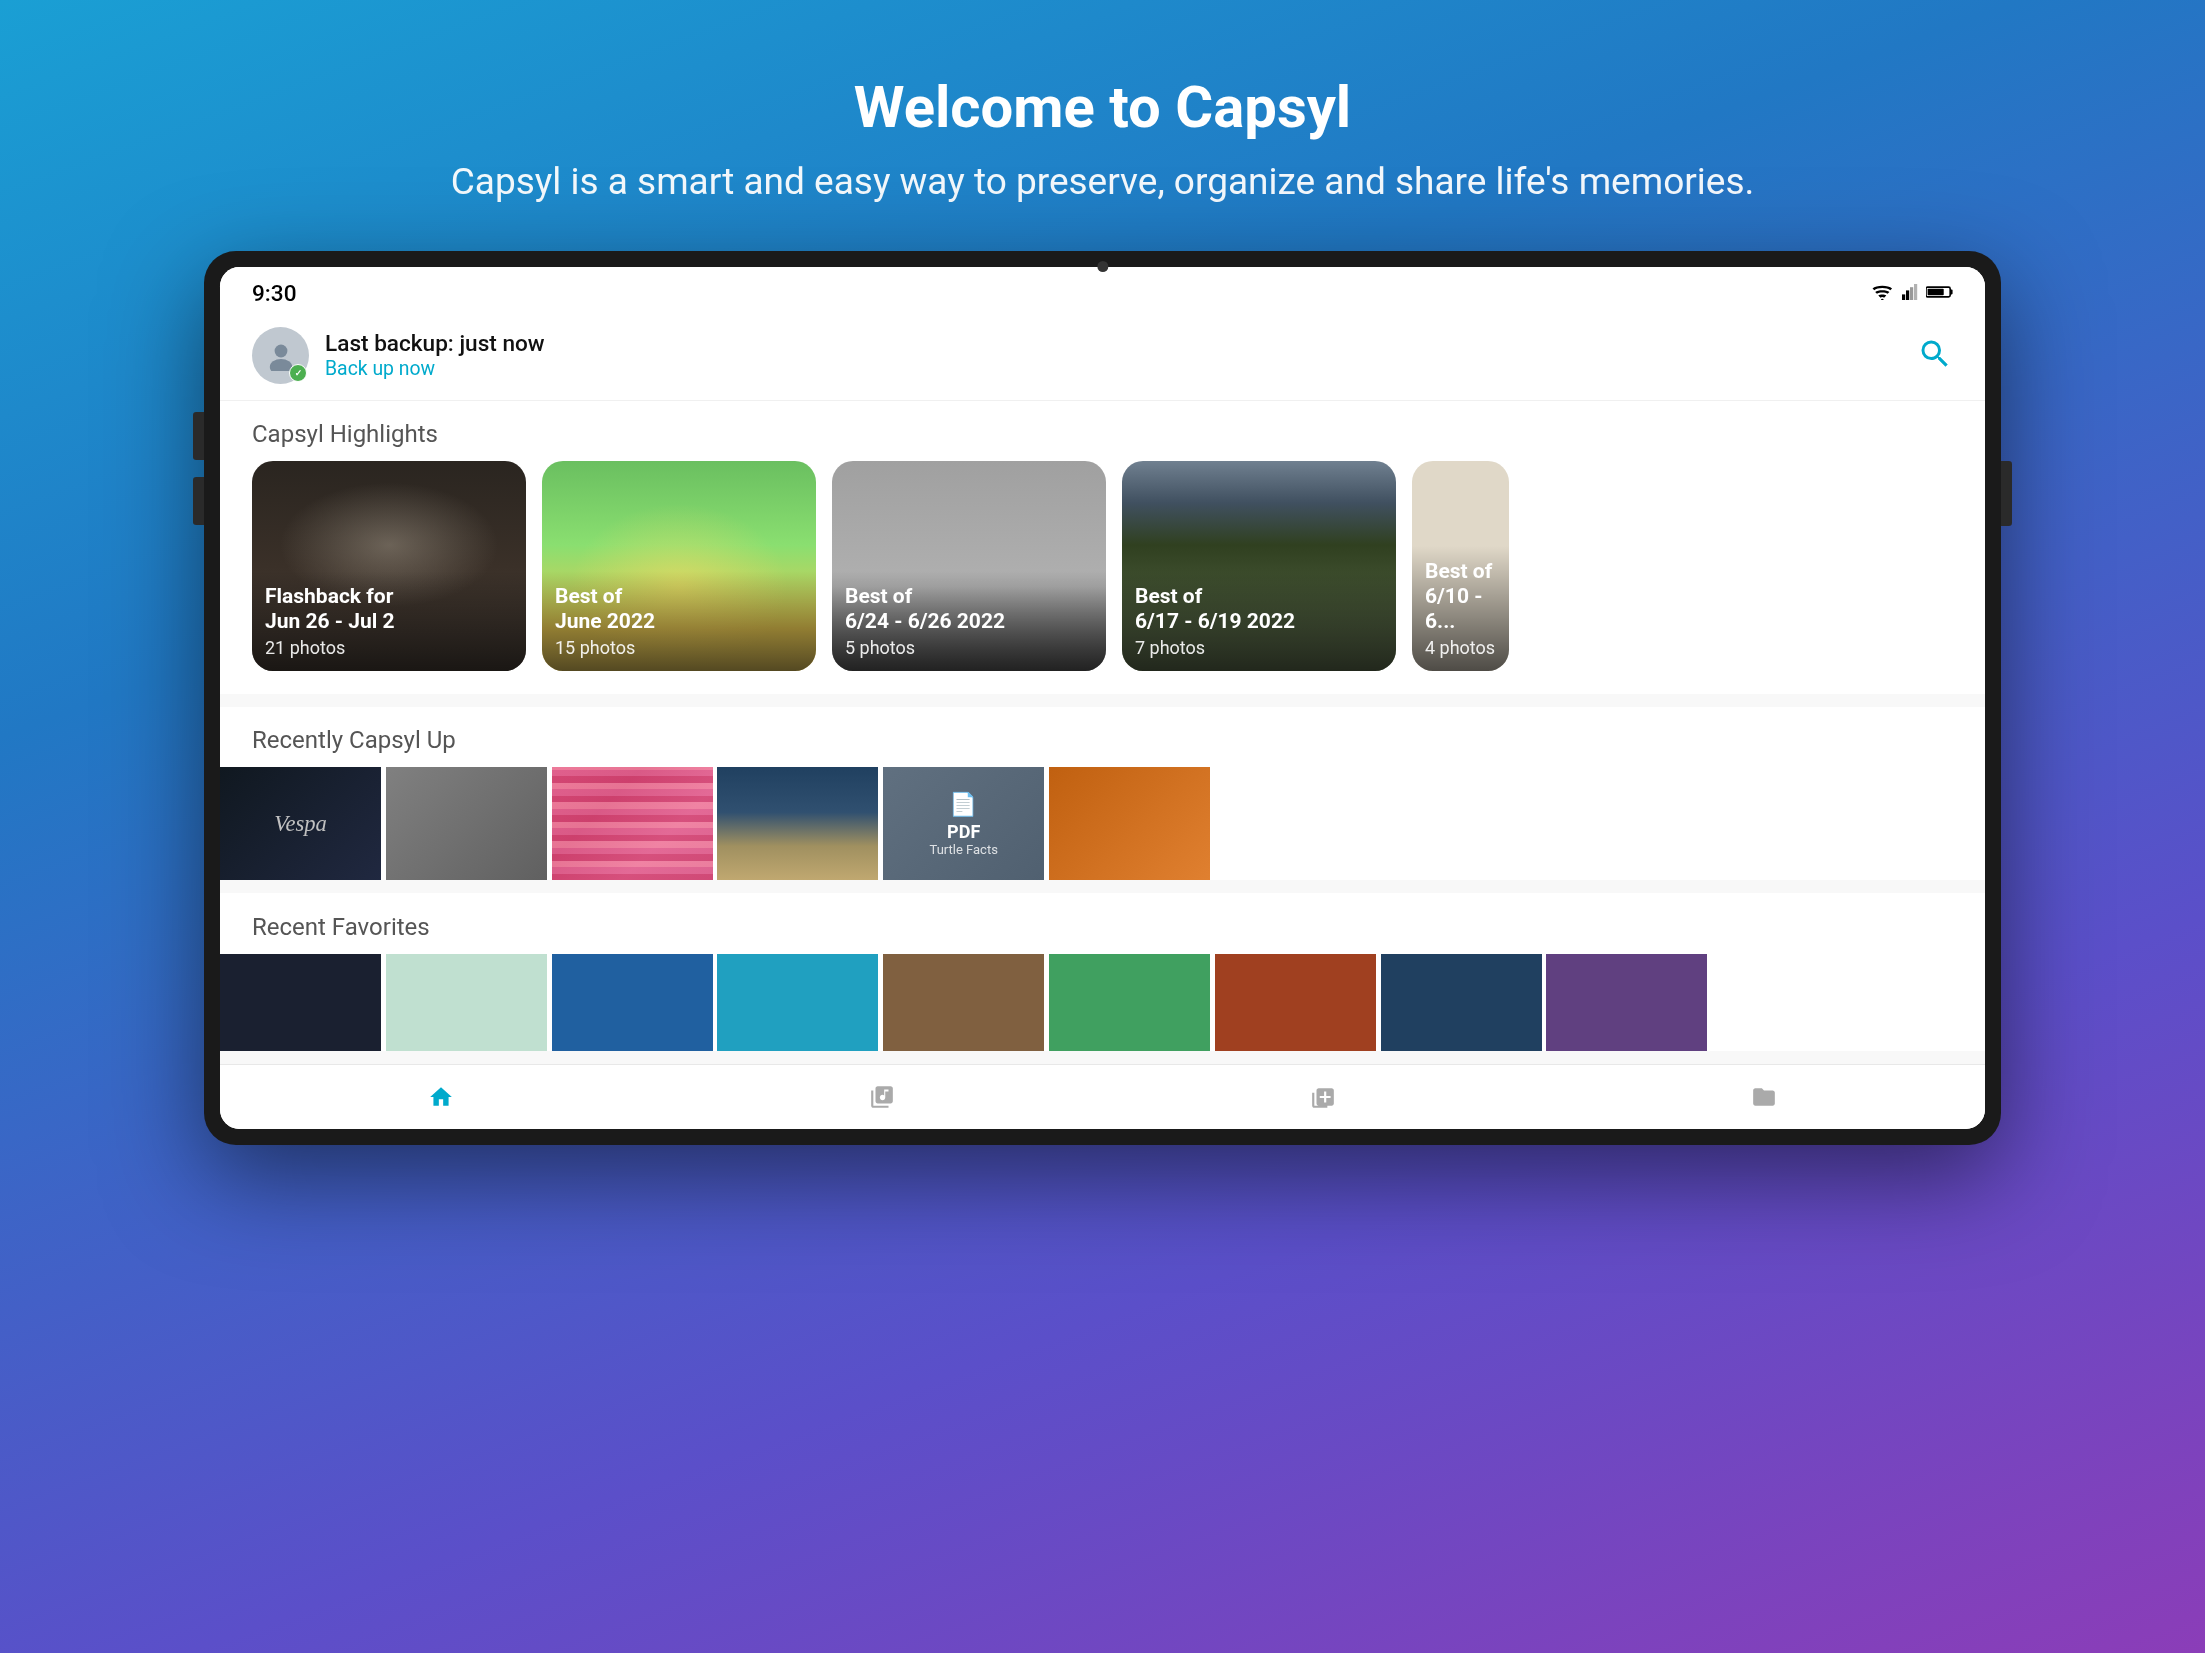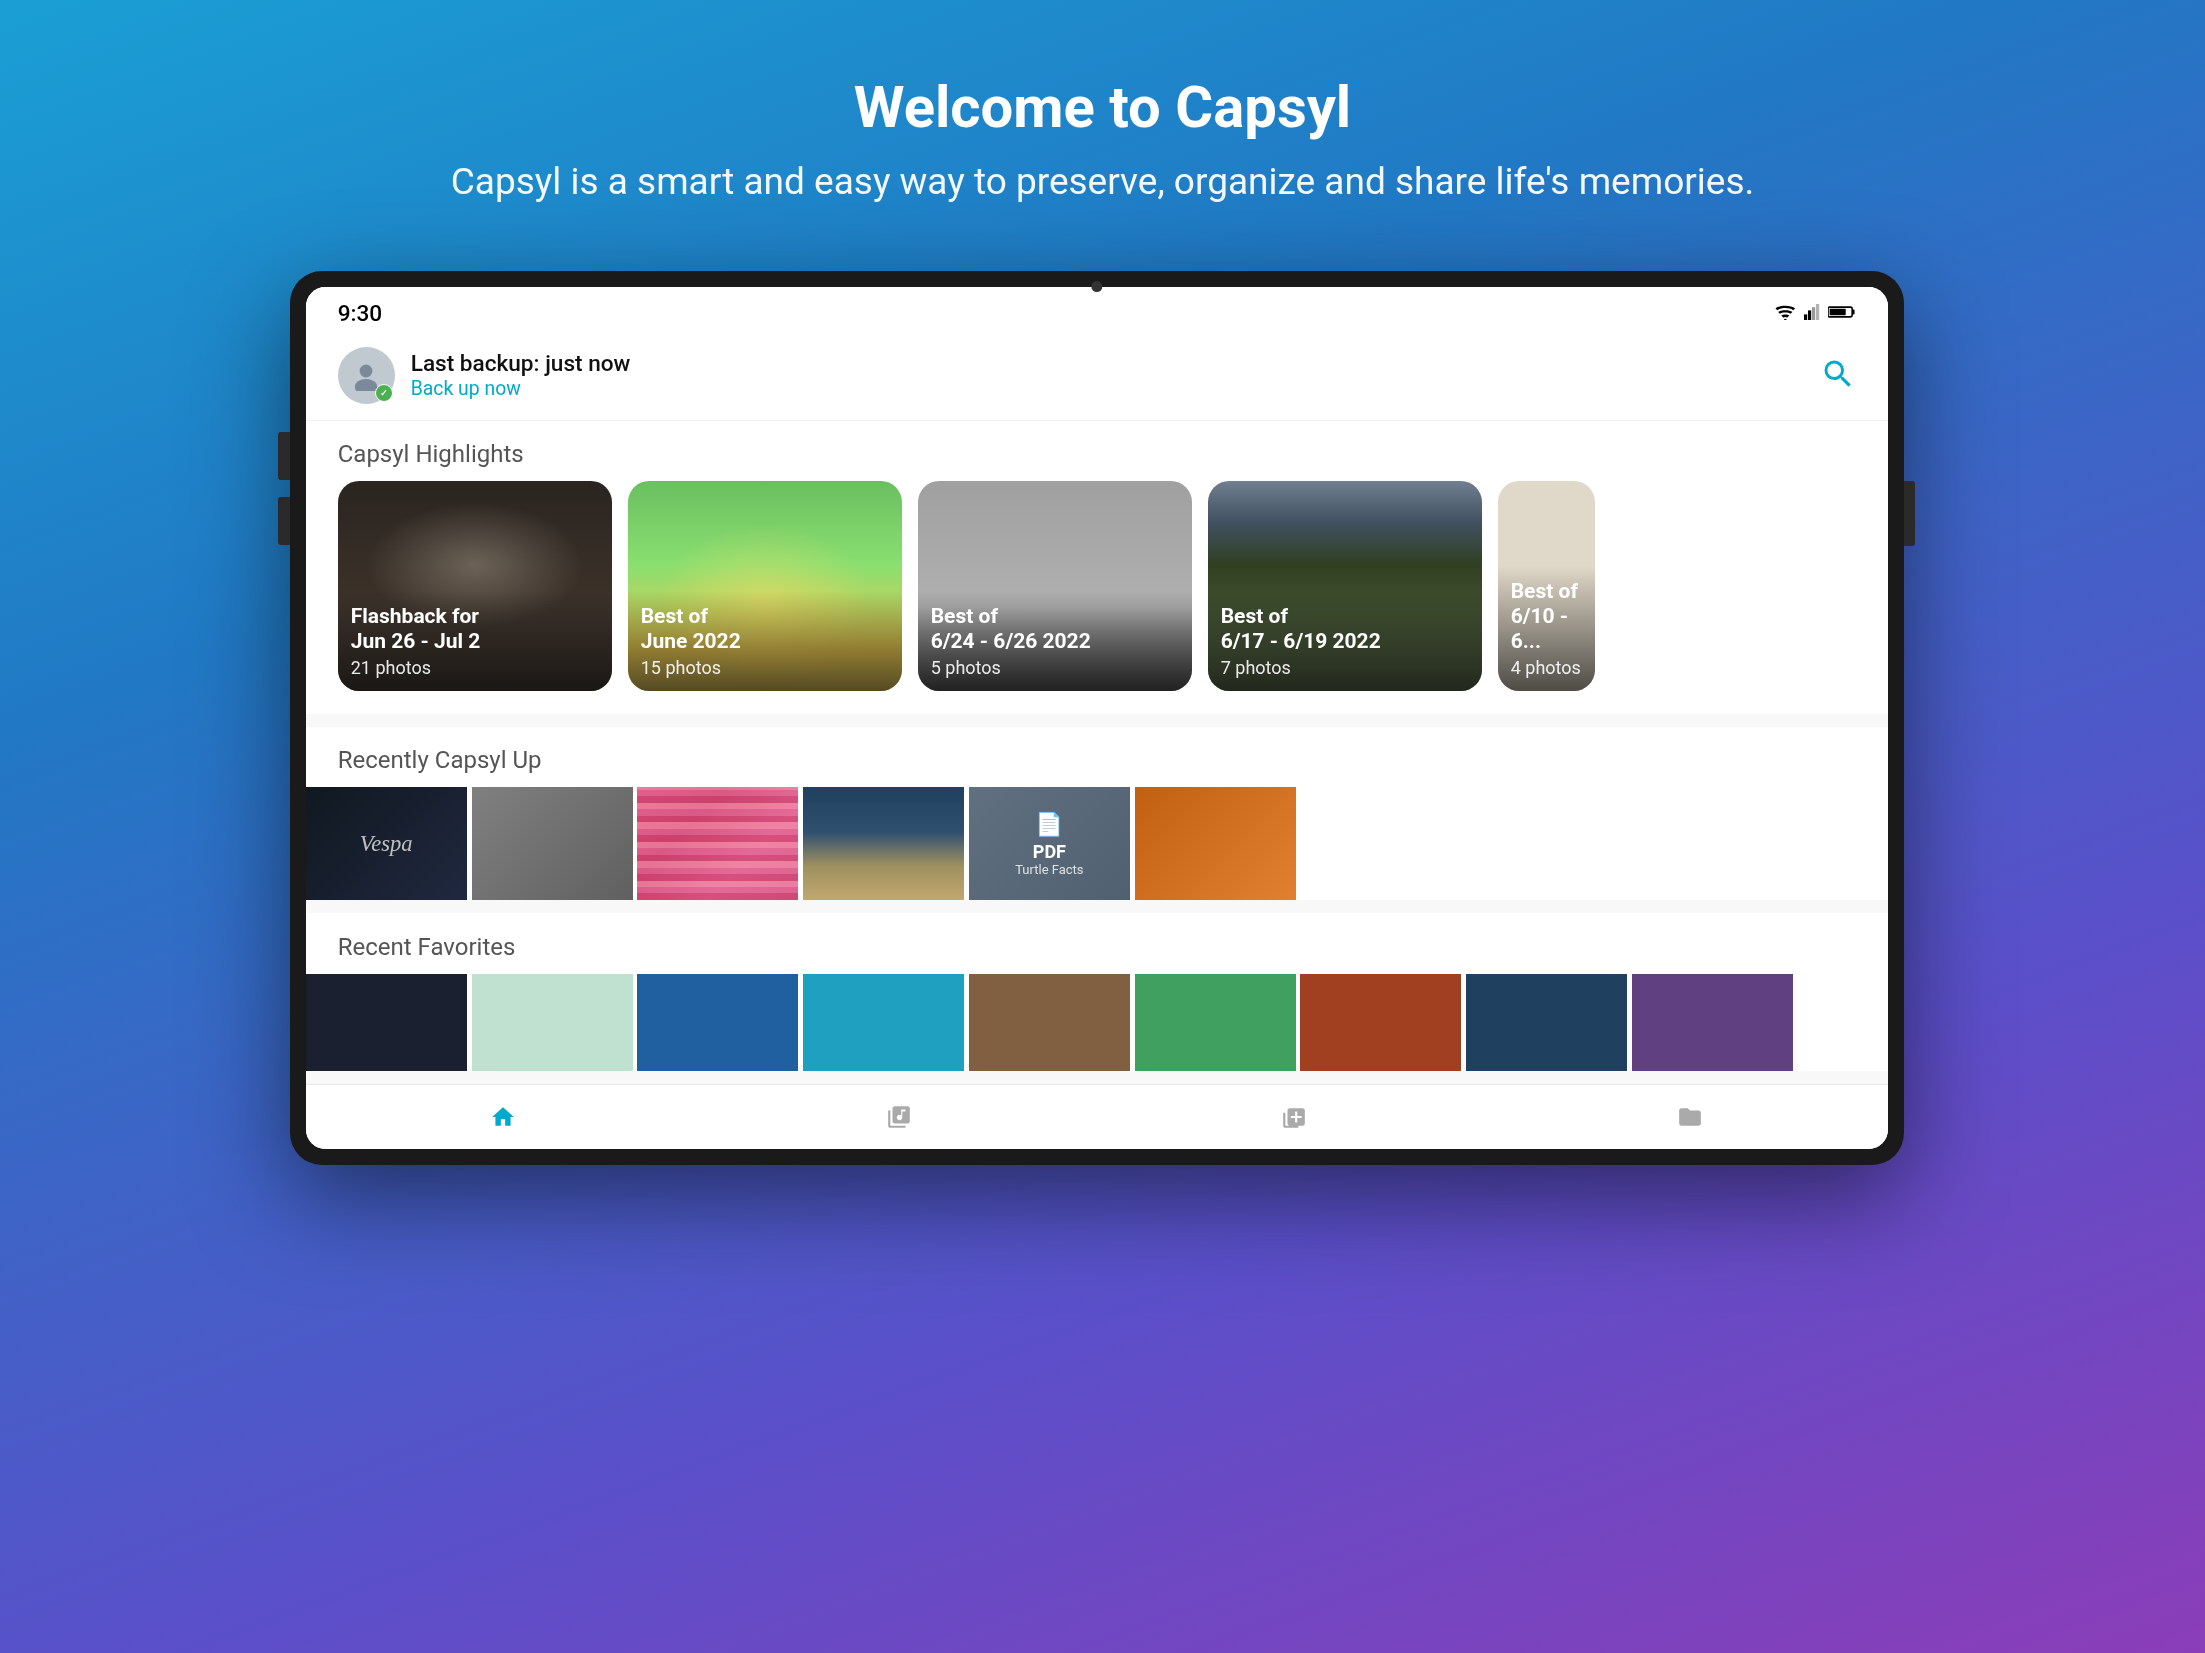--- a/index.html
+++ b/index.html
@@ -10,38 +10,38 @@
       font-family: 'Roboto', Arial, sans-serif;
       background: linear-gradient(160deg, #1a9fd4 0%, #2178c4 30%, #5b4fc9 70%, #8b3db8 100%);
       display: flex;
       flex-direction: column;
       align-items: center;
       justify-content: flex-start;
     }
 
     
     .page-header {
-      padding: 73px 161px 68px;
+      padding: 73px 161px 48px;
       text-align: center;
       color: white;
     }
     .page-header h1 {
       font-size: 58px;
       font-weight: 700;
       margin-bottom: 19.4px;
     }
     .page-header p {
       font-size: 37px;
       font-weight: 400;
       opacity: 0.95;
     }
 
     
     .tablet-frame {
-      width: 1614px;
+      width: 1797px;
       background: #1a1a1a;
       border-radius: 32px;
       padding: 16px;
       box-shadow: 0 32px 97px rgba(0,0,0,0.5);
       position: relative;
     }
 
     
     .tablet-frame::before {
       content: '';

